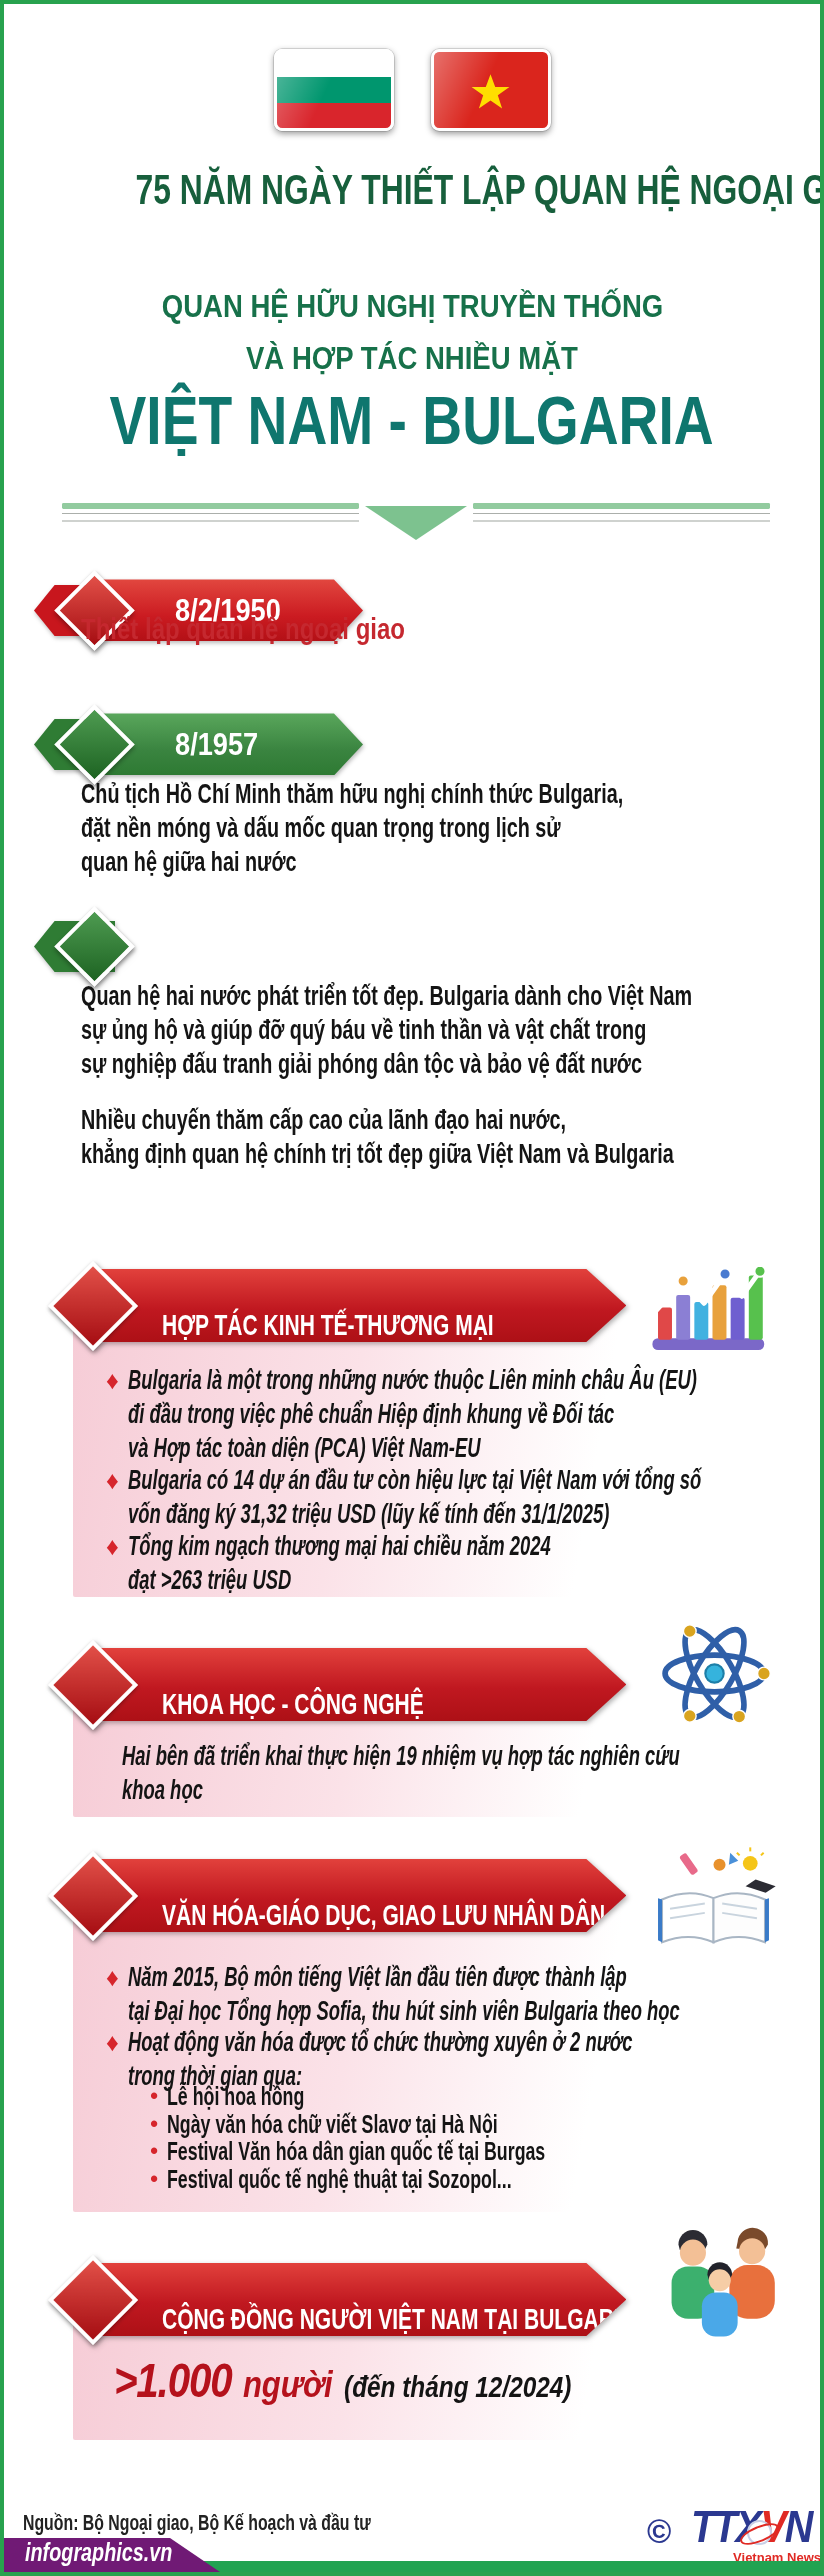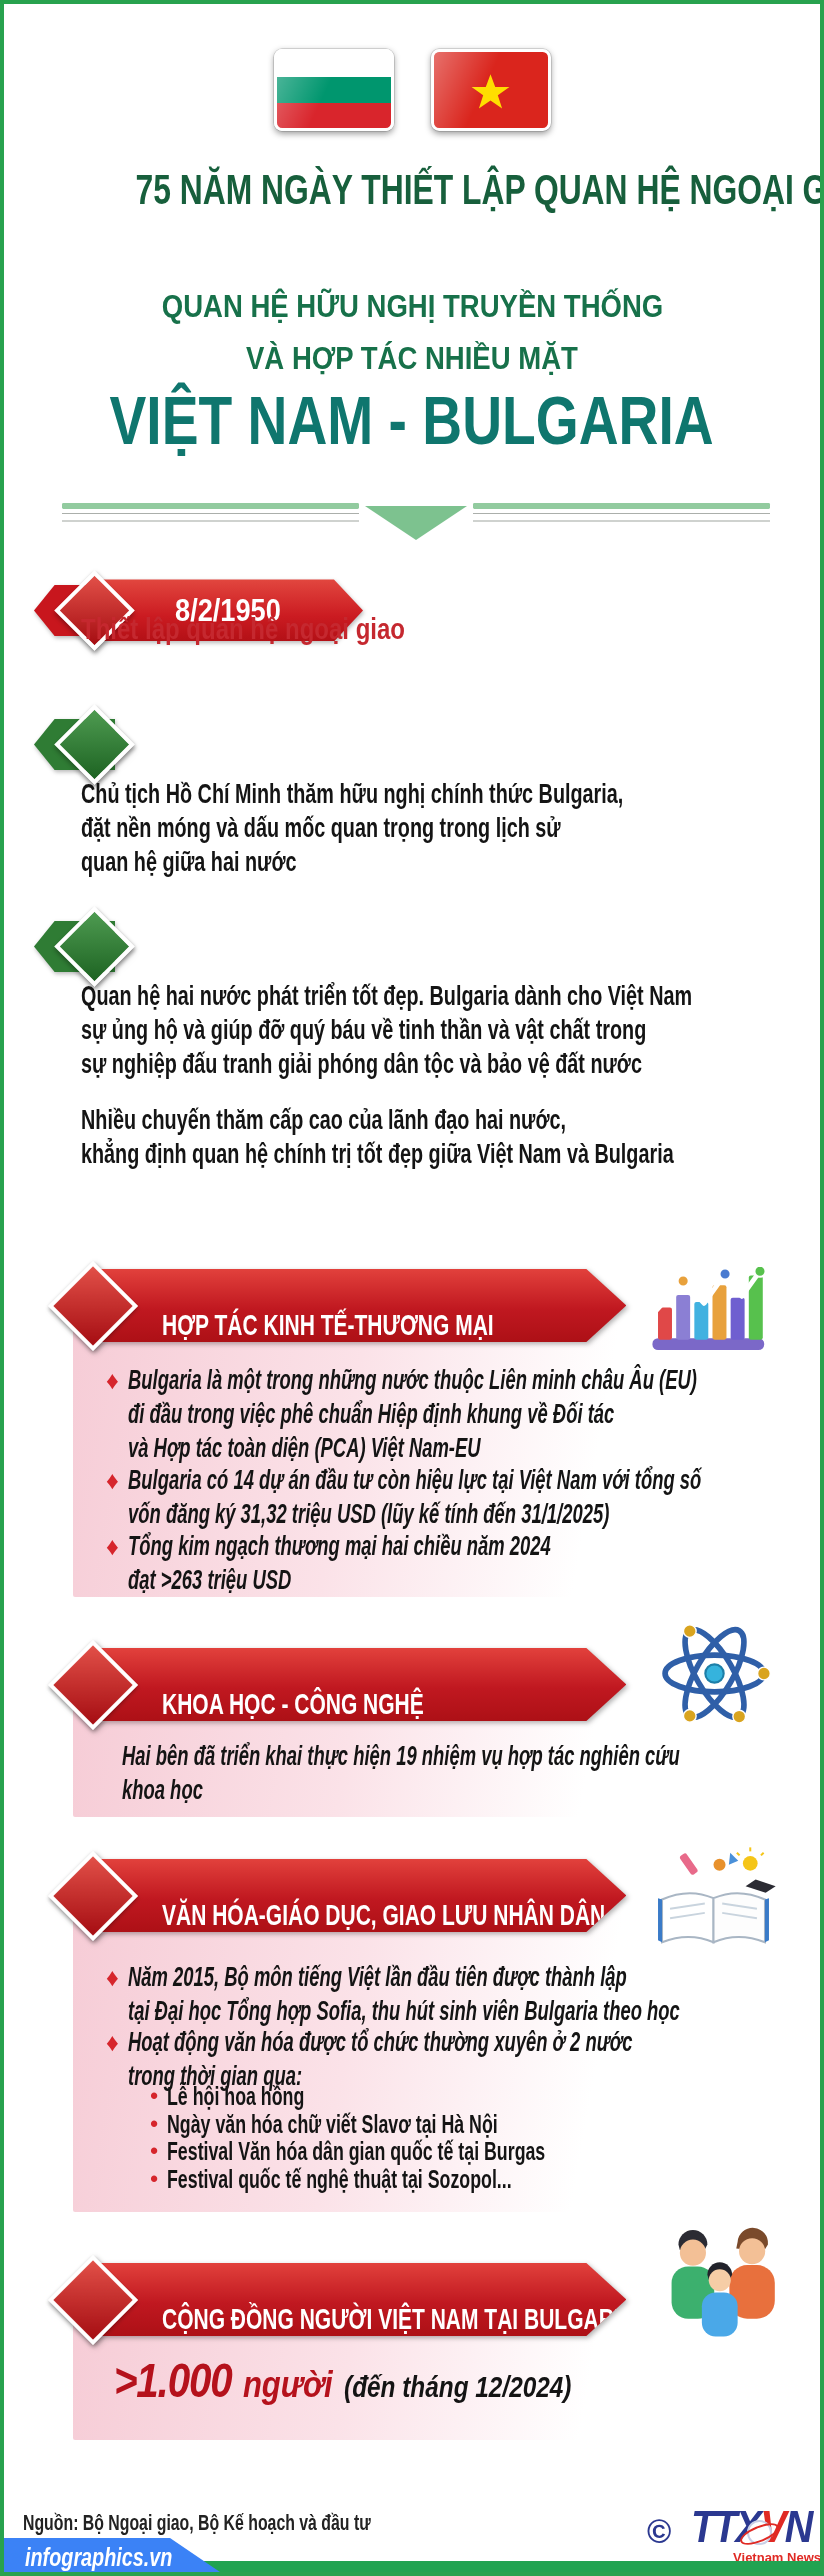--- a/index.html
+++ b/index.html
@@ -86,22 +86,22 @@
   .stat{position:absolute;left:110px;display:flex;align-items:baseline;gap:13.7px;
         transform:scaleX(.84);transform-origin:0 50%;}
   .stat-big{font-size:48px;font-weight:bold;font-style:italic;color:#b5121c;letter-spacing:-1.4px;}
   .stat-unit{font-size:37px;font-weight:bold;font-style:italic;color:#b5121c;}
   .stat-note{font-size:29px;font-weight:bold;font-style:italic;color:#141414;}
 
   
   .source{position:absolute;left:19px;top:2506px;font-weight:bold;color:#222;font-size:22px;
           transform:scaleX(.72);transform-origin:0 0;white-space:nowrap;}
   .bottom-bar{position:absolute;left:0;right:0;bottom:0;height:11px;background:#21a351;}
-  .ribbon{position:absolute;left:0;bottom:0;width:234px;height:34px;background:#3b82f6;
-          clip-path:polygon(0 0,166px 0,216px 100%,0 100%);display:flex;align-items:flex-end;}
+  .ribbon{position:absolute;left:0;bottom:0;width:234px;height:34px;background:#701a75;
+          clip-path:polygon(0 0,166px 0,216px 100%,0 100%);display:flex;align-items:flex-start;}
   .ribbon-text{margin-left:20.6px;color:#fff;font-size:25.4px;font-weight:bold;font-style:italic;
           transform:scaleX(.78);transform-origin:0 50%;white-space:nowrap;}
   .agency-copy{position:absolute;left:643px;top:2509px;color:#2b3890;font-size:33px;font-weight:bold;}
   .agency-logo{position:absolute;left:687px;top:2498px;font-size:44px;font-weight:800;font-style:italic;
           letter-spacing:-2.1px;white-space:nowrap;transform:scaleX(.9);transform-origin:0 0;}
   .agency-logo .blue{color:#2b3890;} .agency-logo .redl{color:#e02a24;}
   .globe{position:absolute;left:743px;top:2516px;width:20.6px;height:20.6px;border-radius:50%;
           background:#fff;border:2.1px solid #c9cfe6;}
   .globe-ring{position:absolute;left:735px;top:2522px;width:37px;height:12.4px;border-radius:50%;
           border:2.1px solid #e02a24;transform:rotate(-22deg);background:transparent;}
@@ -156,20 +156,23 @@
         <span class="cx">8/2/1950</span>
       </div>
     <div class="tlb-diamond"></div>
   </div>
   <div class="tl-caption" style="top:608px;">
     <span class="cx">Thiết lập quan hệ ngoại giao</span>
   </div>
 
   <div class="tlb green" style="top:706px;">
     <div class="tlb-chevron"></div>
+    <div class="tlb-bar">
+        <span class="cx">8/1957</span>
+      </div>
     <div class="tlb-diamond"></div>
   </div>
   <div class="tpara" style="top:773px;">
     <div class="bline">Chủ tịch Hồ Chí Minh thăm hữu nghị chính thức Bulgaria,</div>
     <div class="bline">đặt nền móng và dấu mốc quan trọng trong lịch sử</div>
     <div class="bline">quan hệ giữa hai nước</div>
   </div>
 
   <div class="tlb green" style="top:908px;">
     <div class="tlb-chevron"></div>

